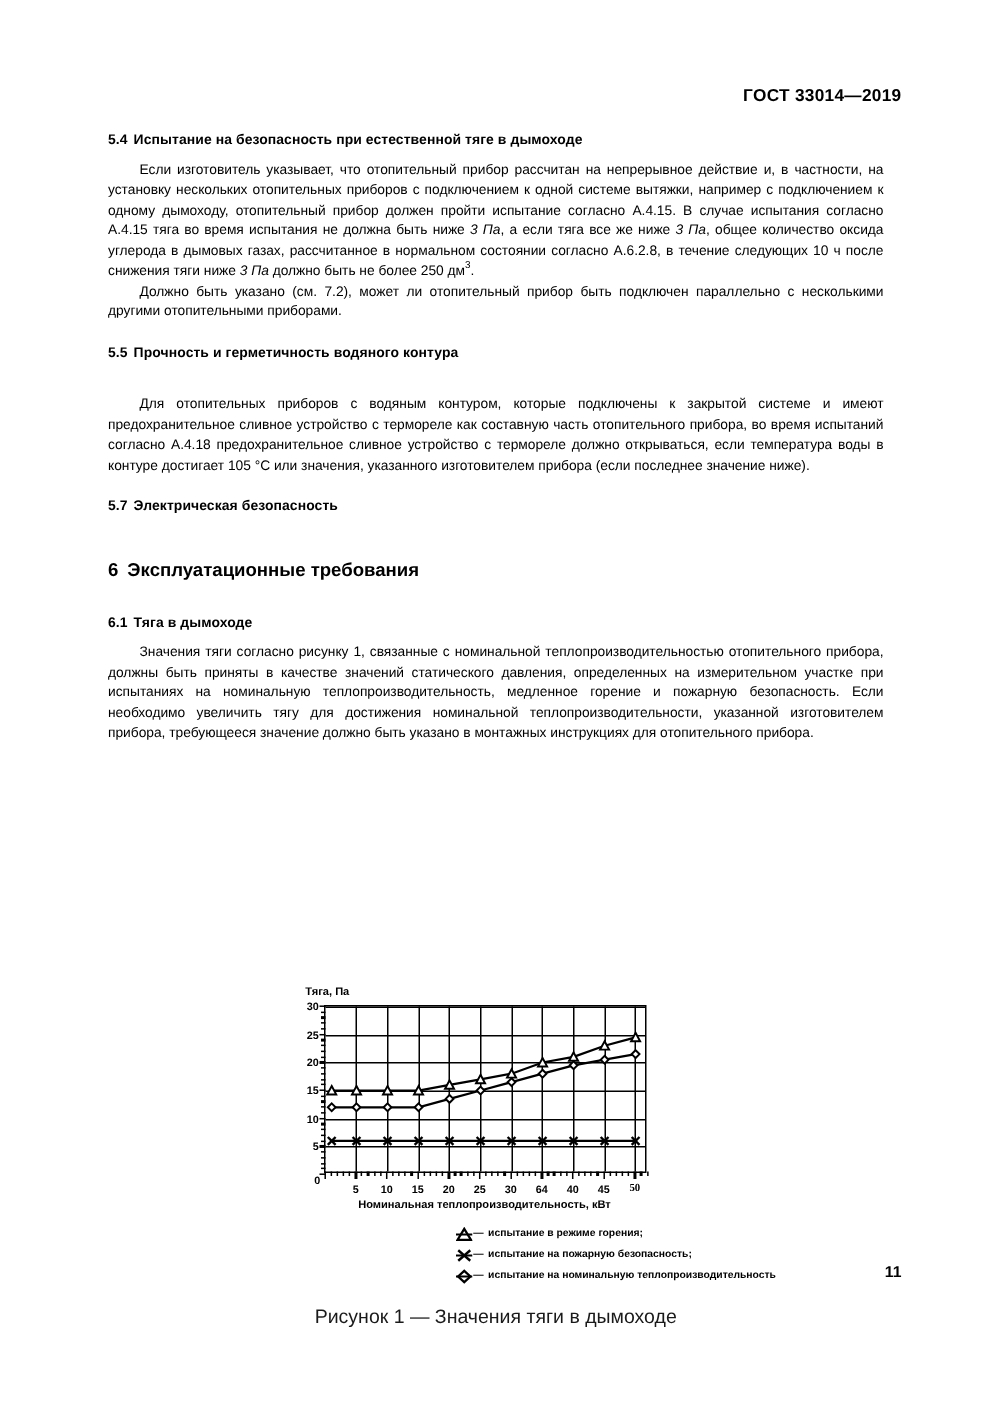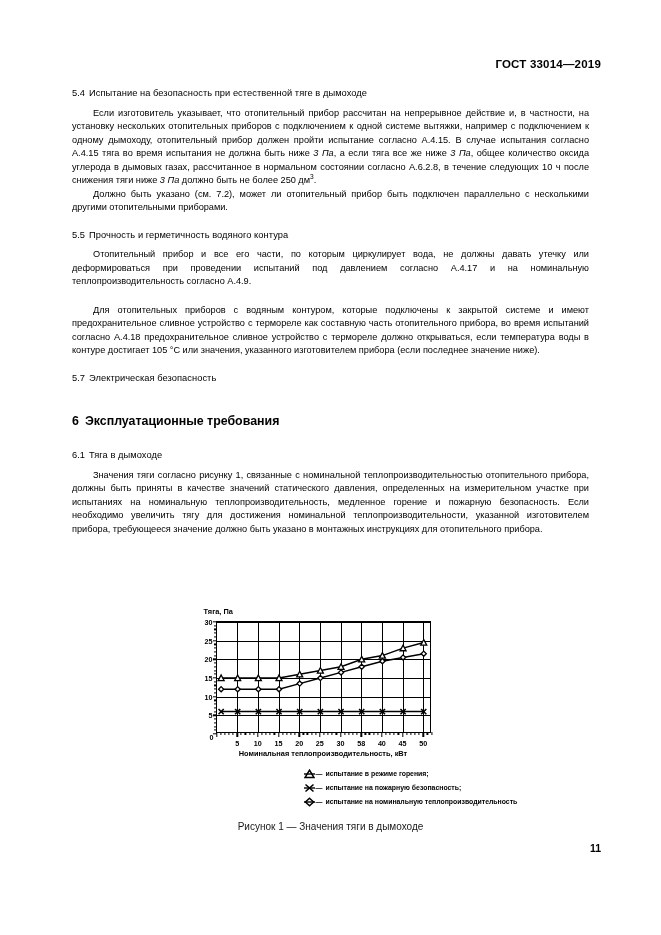--- a/index.html
+++ b/index.html
@@ -38,21 +38,21 @@
   
   .content {
     position: absolute;
     left: 72px;
     top: 88px;
     width: 517px;
   }
 
   h3.sec {
     font-size: 9.3px;
-    font-weight: normal;
+    font-weight: bold;
     margin: 0 0 7px 0;
     padding: 0;
     line-height: 1.25;
     letter-spacing: 0.05px;
   }
   h3.sec .num { margin-right: 4px; }
 
   h2.sec-big {
     font-size: 12.4px;
     font-weight: bold;
@@ -76,21 +76,21 @@
   .gap-md  { height: 15px; }
   .gap-lg  { height: 22px; }
 
   i.it { font-style: italic; }
   sup { font-size: 0.72em; vertical-align: super; line-height: 0; }
 
   
   .figure-wrap {
     position: absolute;
     left: 72px;
-    top: 609px;
+    top: 658px;
     width: 517px;
   }
   .chart-box {
     position: relative;
     width: 270px;
     height: 150px;
     margin: 0 auto 0 auto;
     left: -10px;
   }
   .y-axis-title {
@@ -211,21 +211,21 @@
     flex: none;
   }
   .legend-dash { margin-right: 3px; }
 
   .fig-caption {
     position: absolute;
     left: 0;
     top: 212px;
     width: 517px;
     text-align: center;
-    font-size: 10px;
+    font-size: 13px;
     color: #1a1a1a;
   }
 
   
   .page-number {
     position: absolute;
     left: 0;
     top: 842px;
     width: 601px;
     text-align: right;
@@ -246,21 +246,20 @@
       <span class="num">5.4</span><span>Испытание на безопасность при естественной тяге в дымоходе</span>
     </h3>
     <p class="body">Если изготовитель указывает, что отопительный прибор рассчитан на непрерывное действие и, в частности, на установку нескольких отопительных приборов с подключением к одной системе вытяжки, например с подключением к одному дымоходу, отопительный прибор должен пройти испытание согласно А.4.15. В случае испытания согласно А.4.15 тяга во время испытания не должна быть ниже <i class="it">3 Па</i>, а если тяга все же ниже <i class="it">3 Па</i>, общее количество оксида углерода в дымовых газах, рассчитанное в нормальном состоянии согласно А.6.2.8, в течение следующих 10 ч после снижения тяги ниже <i class="it">3 Па</i> должно быть не более 250 дм<sup>3</sup>.</p>
     <p class="body">Должно быть указано (см. 7.2), может ли отопительный прибор быть подключен параллельно с несколькими другими отопительными приборами.</p>
 
     <div class="gap-md"></div>
 
     <h3 class="sec">
       <span class="num">5.5</span><span>Прочность и герметичность водяного контура</span>
     </h3>
-    <p class="body">Отопительный прибор и все его части, по которым циркулирует вода, не должны давать утечку или деформироваться при проведении испытаний под давлением согласно А.4.17 и на номинальную теплопроизводительность согласно А.4.9.</p>
 
     <div class="gap-md"></div>
 
     <p class="body">Для отопительных приборов с водяным контуром, которые подключены к закрытой системе и имеют предохранительное сливное устройство с термореле как составную часть отопительного прибора, во время испытаний согласно А.4.18 предохранительное сливное устройство с термореле должно открываться, если температура воды в контуре достигает 105 °С или значения, указанного изготовителем прибора (если последнее значение ниже).</p>
 
     <div class="gap-md"></div>
 
     <h3 class="sec">
       <span class="num">5.7</span><span>Электрическая безопасность</span>
     </h3>
@@ -347,27 +346,27 @@
           <div class="xtick-label" style="left: 41.3462px;">10</div>
           <div class="xtick-mark" style="left: 41.3462px;"></div>
           <div class="xtick-label" style="left: 62.0192px;">15</div>
           <div class="xtick-mark" style="left: 62.0192px;"></div>
           <div class="xtick-label" style="left: 82.6923px;">20</div>
           <div class="xtick-mark" style="left: 82.6923px;"></div>
           <div class="xtick-label" style="left: 103.365px;">25</div>
           <div class="xtick-mark" style="left: 103.365px;"></div>
           <div class="xtick-label" style="left: 124.038px;">30</div>
           <div class="xtick-mark" style="left: 124.038px;"></div>
-          <div class="xtick-label" style="left: 144.712px;">58</div>
+          <div class="xtick-label" style="left: 144.712px;">64</div>
           <div class="xtick-mark" style="left: 144.712px;"></div>
           <div class="xtick-label" style="left: 165.385px;">40</div>
           <div class="xtick-mark" style="left: 165.385px;"></div>
           <div class="xtick-label" style="left: 186.058px;">45</div>
           <div class="xtick-mark" style="left: 186.058px;"></div>
-          <div class="xtick-label" style="left: 206.731px;">50</div>
+          <div class="xtick-label" style="left: 206.731px; font-family: Liberation Serif, serif;">50</div>
           <div class="xtick-mark" style="left: 206.731px;"></div>
           <div class="xtick-minor" style="left: 4.13462px;"></div>
           <div class="xtick-minor" style="left: 8.26923px;"></div>
           <div class="xtick-minor" style="left: 12.4038px;"></div>
           <div class="xtick-minor" style="left: 16.5385px;"></div>
           <div class="xtick-minor" style="left: 24.8077px;"></div>
           <div class="xtick-minor" style="left: 28.9423px;"></div>
           <div class="xtick-minor" style="left: 33.0769px;"></div>
           <div class="xtick-minor" style="left: 37.2115px;"></div>
           <div class="xtick-minor" style="left: 45.4808px;"></div>

